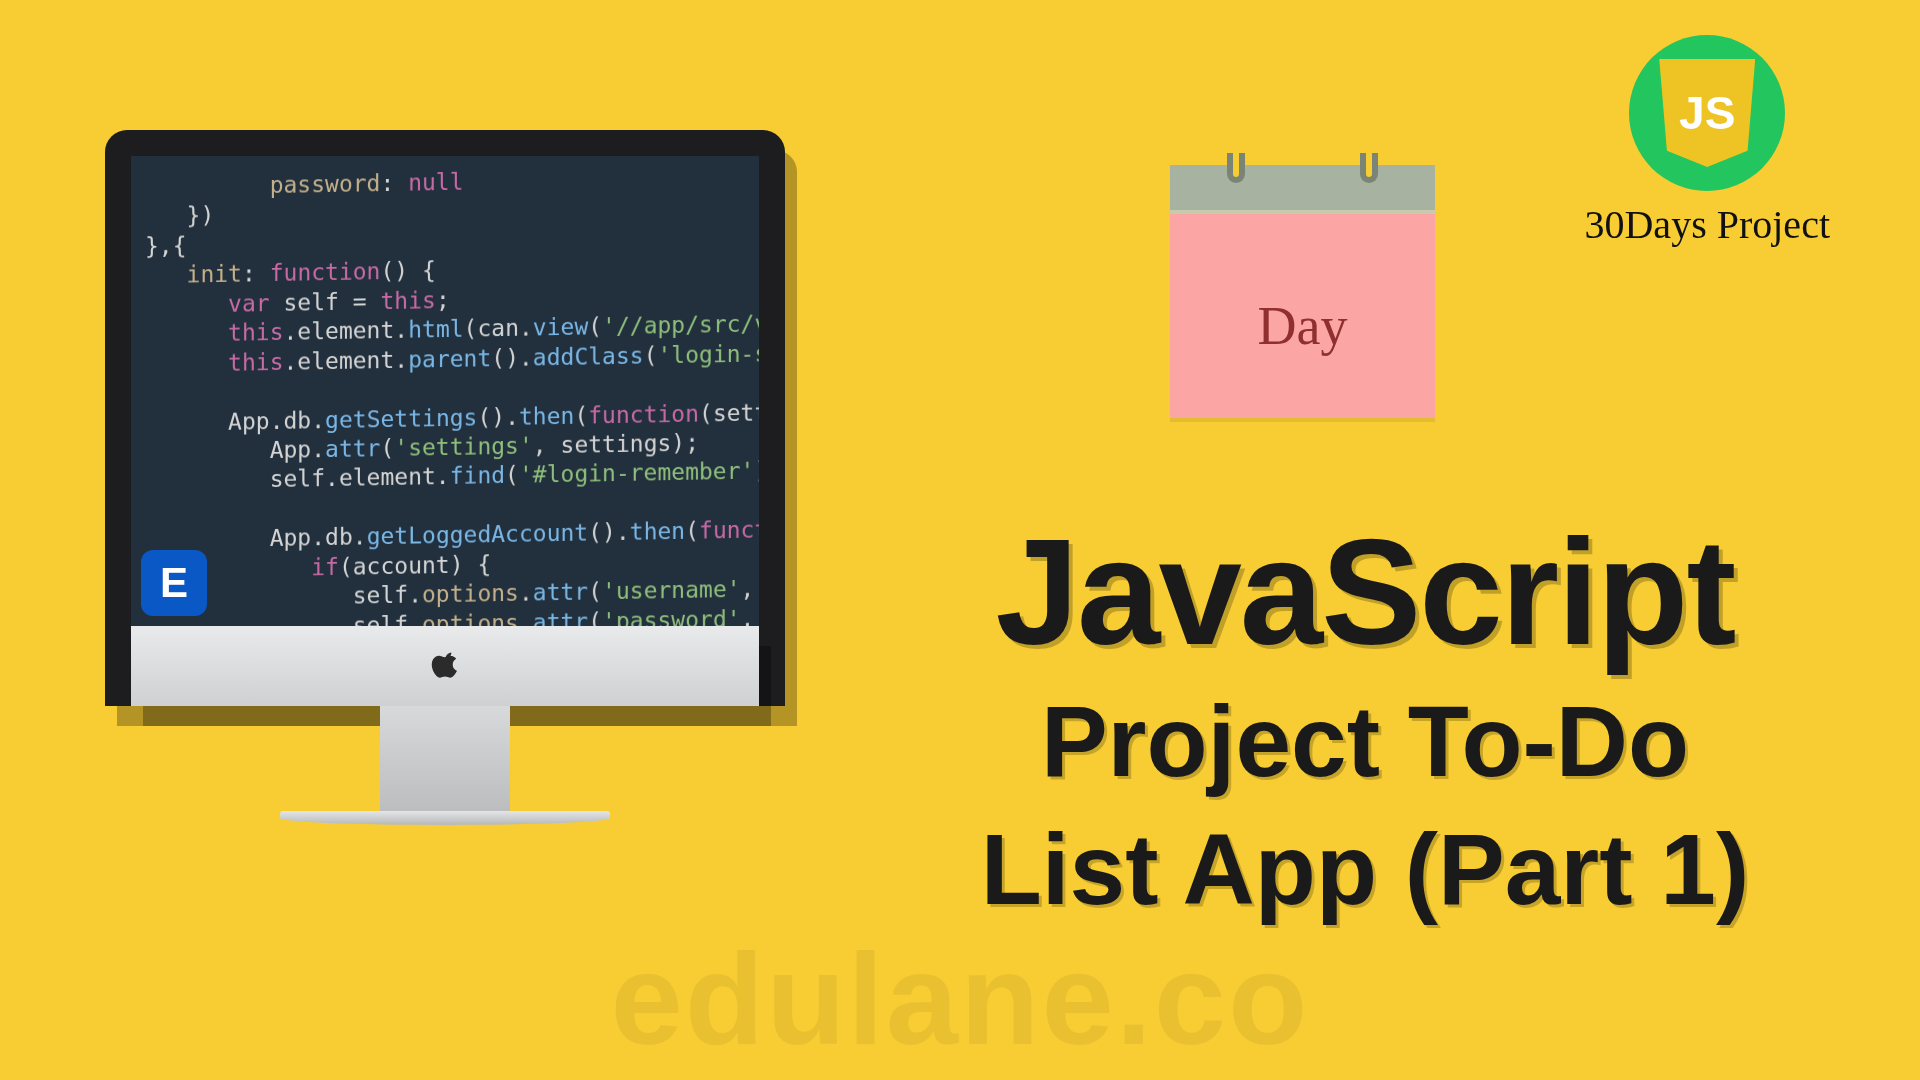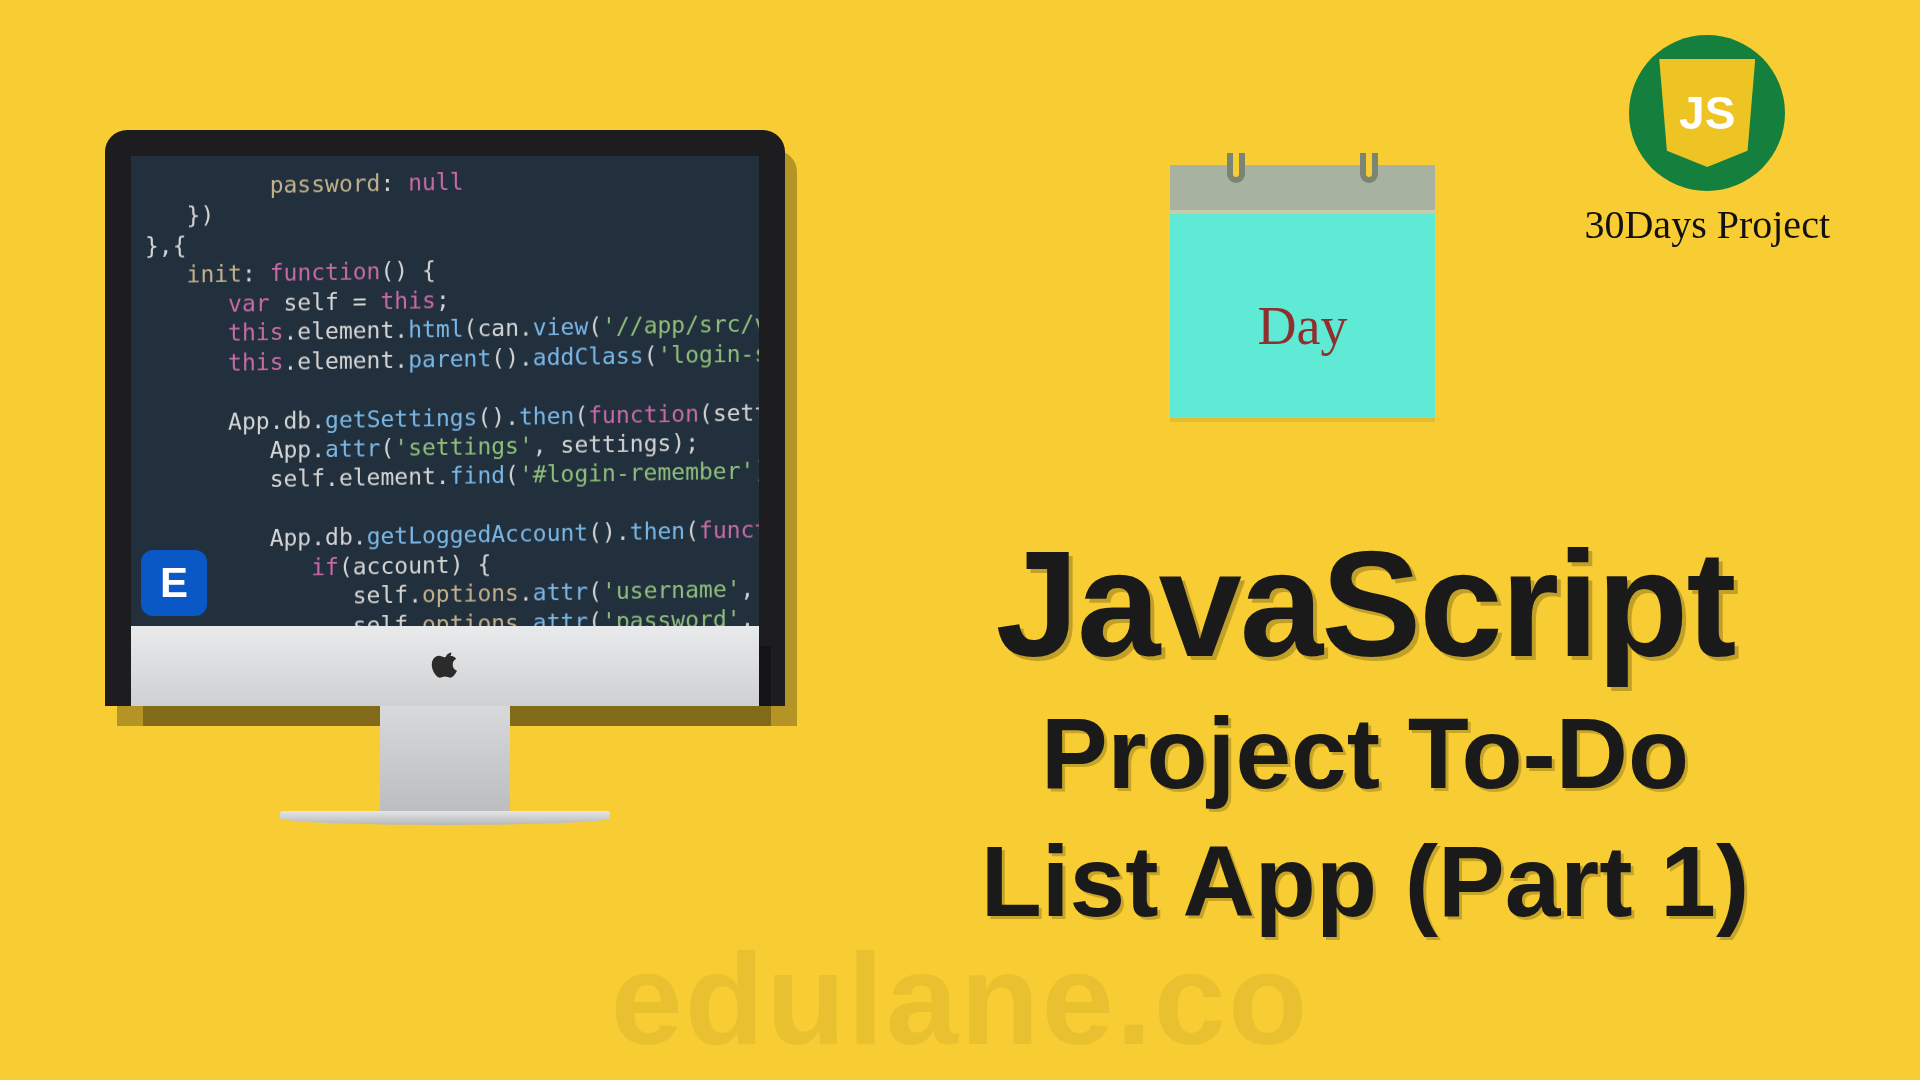--- a/index.html
+++ b/index.html
@@ -117,21 +117,21 @@
     width: 18px;
     height: 30px;
     border: 6px solid #7a8576;
     border-top: none;
     border-radius: 0 0 10px 10px;
     background: #f8cd33;
     margin-top: -12px;
   }
   .cal-body {
     height: 208px;
-    background: #5eead4;
+    background: #fca5a5;
     display: flex;
     align-items: center;
     justify-content: center;
     gap: 6px;
     border-top: 4px solid #c7caab;
   }
   .cal-day {
     font-family: "Brush Script MT", "Segoe Script", cursive;
     font-size: 54px;
     color: #8f2f2f;
@@ -145,21 +145,21 @@
   
   .journey {
     position: absolute;
     right: 90px;
     top: 35px;
     text-align: center;
   }
   .js-circle {
     width: 156px;
     height: 156px;
-    background: #15803d;
+    background: #22c55e;
     border-radius: 50%;
     margin: 0 auto 10px;
     display: flex;
     align-items: center;
     justify-content: center;
   }
   .js-shield {
     width: 96px;
     height: 108px;
     background: #edc423;
@@ -174,21 +174,21 @@
     font-family: "Brush Script MT", "Segoe Script", cursive;
     font-size: 40px;
     color: #111;
     white-space: nowrap;
   }
 
   
   .headline {
     position: absolute;
     left: 870px;
-    top: 526px;
+    top: 514px;
     width: 990px;
     text-align: center;
     color: #1a1a1a;
   }
   .headline .big {
     font: 900 150px/1.05 Arial, "Arial Black", sans-serif;
     letter-spacing: -2px;
     text-shadow: 4px 4px 0 rgba(0,0,0,.22);
   }
   .headline .sub {

